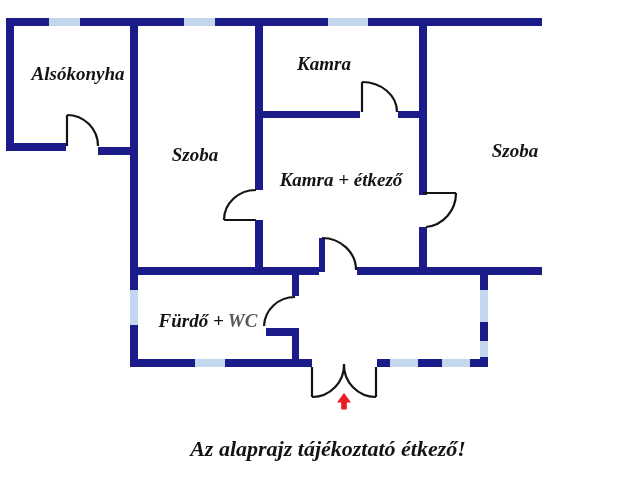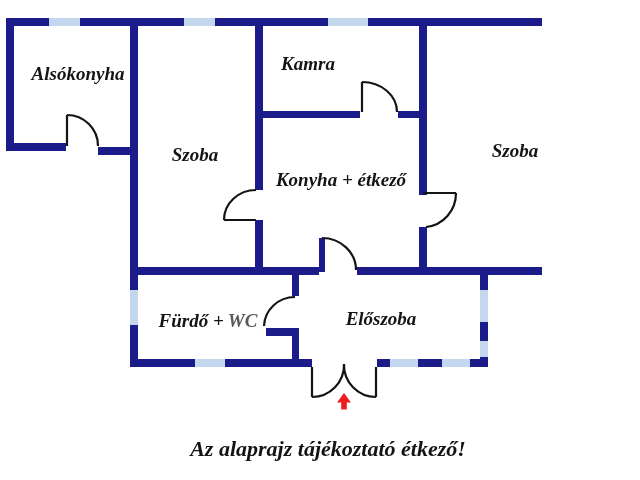--- a/index.html
+++ b/index.html
@@ -116,29 +116,28 @@
     </g>
 
     <g>
       <path class="arrow" d="M 616 217 L 626 210 L 626 214.3 L 633 214.3 L 633 219.7 L 626 219.7 L 626 224 Z"></path>
       <path class="arrow" d="M 344 393 L 351 402.5 L 346.8 402.5 L 346.8 409.5 L 341.2 409.5 L 341.2 402.5 L 337 402.5 Z"></path>
     </g>
   </svg>
 
   <div class="room-label" style="left:78px;top:74px;">Alsókonyha</div>
 
-  <div class="room-label" style="left:308px;top:64px;">Kamra</div>
+  <div class="room-label" style="left:324px;top:64px;">Kamra</div>
 
   <div class="room-label" style="left:195px;top:155px;">Szoba</div>
 
-  <div class="room-label" style="left:341px;top:180px;">Konyha + étkező</div>
+  <div class="room-label" style="left:341px;top:180px;">Kamra + étkező</div>
 
   <div class="room-label" style="left:515px;top:151px;">Szoba</div>
 
   <div class="room-label" style="left:208px;top:321px;">
     <span>Fürdő +</span><span class="wc">WC</span>
   </div>
 
-  <div class="room-label" style="left:381px;top:319px;">Előszoba</div>
 
   <div class="caption" style="left:328px;top:449px;">Az alaprajz tájékoztató étkező!</div>
 
 </div>
 
 </body></html>

